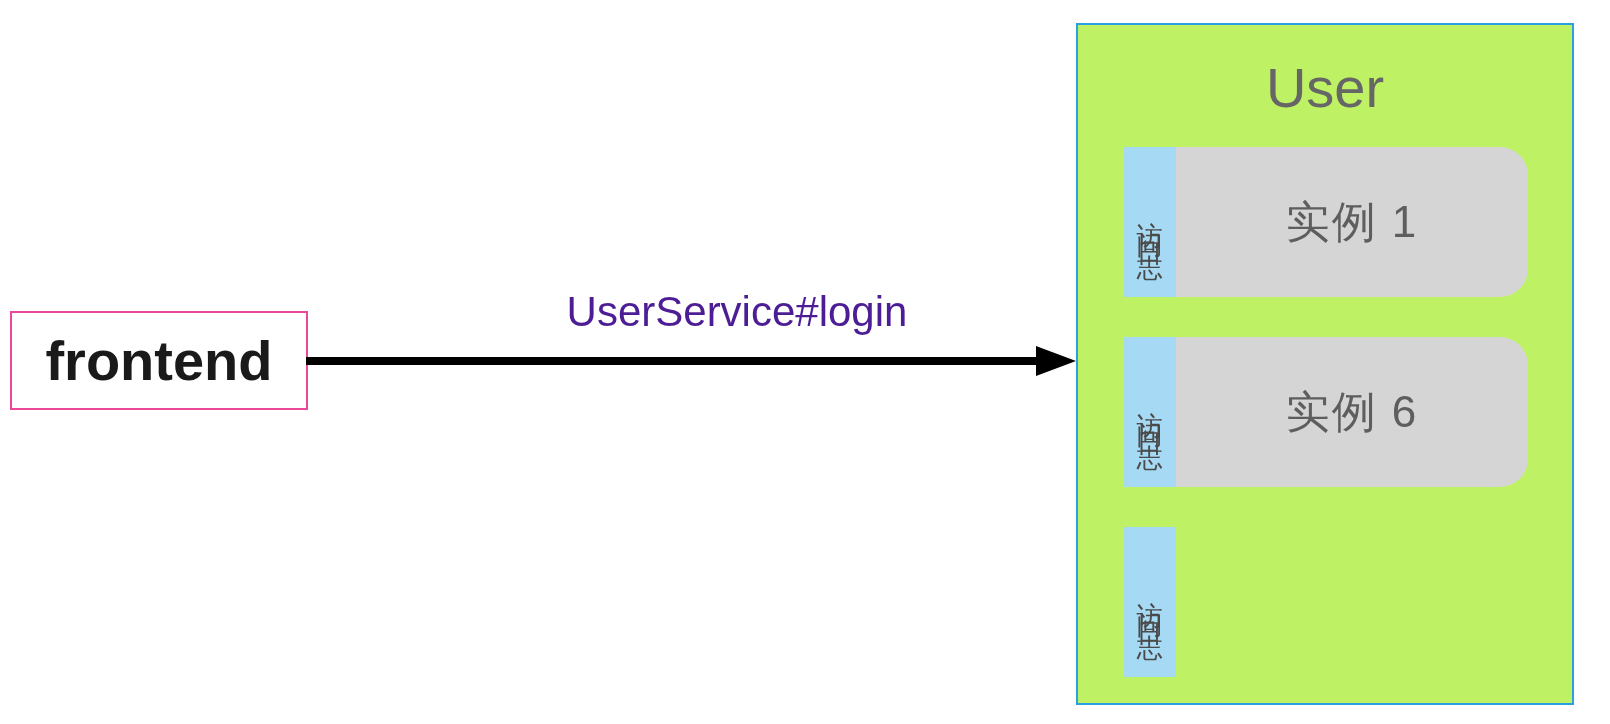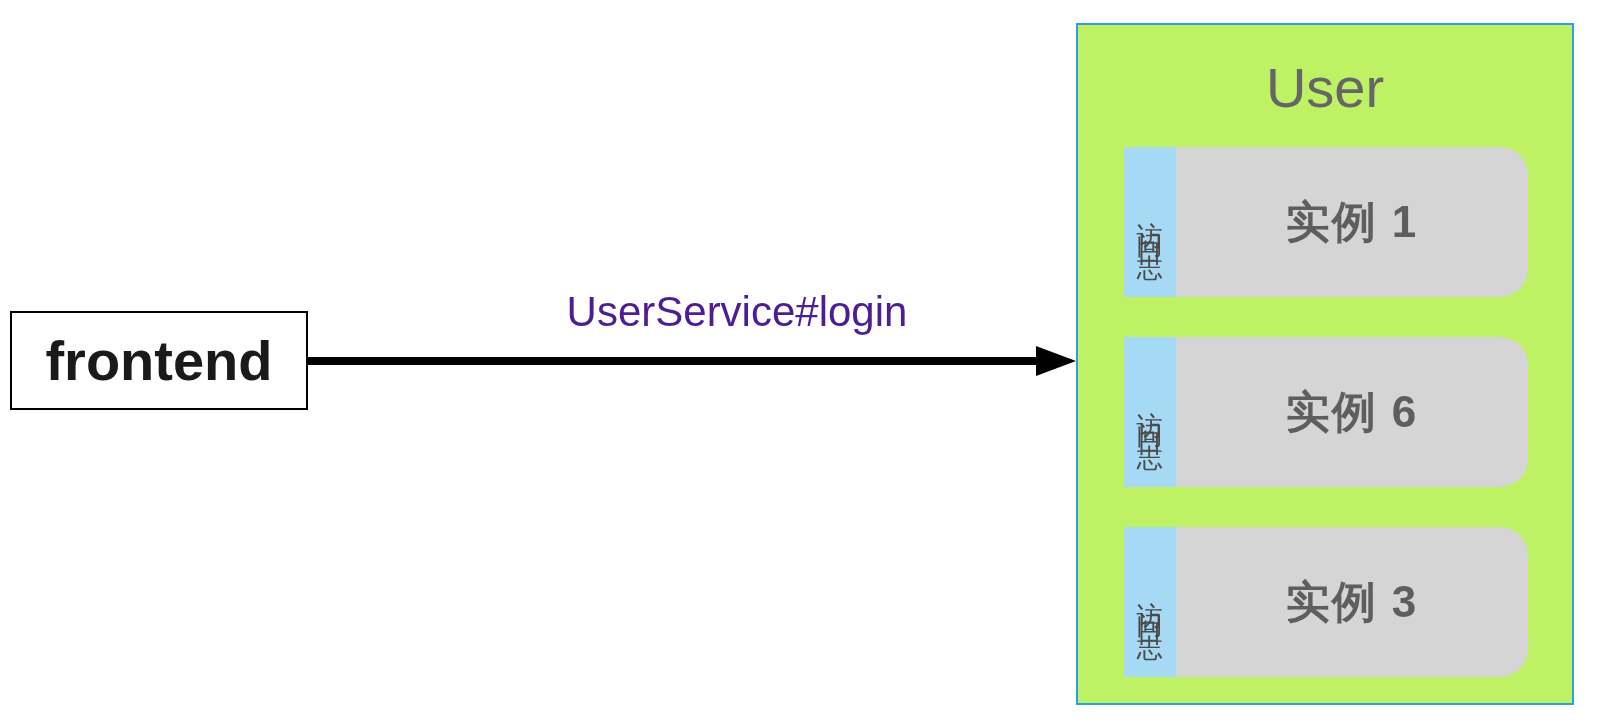--- a/index.html
+++ b/index.html
@@ -17,21 +17,21 @@
   }
 
   
   .frontend-box {
     position: absolute;
     left: 10px;
     top: 311px;
     width: 294px;
     height: 95px;
     background: #ffffff;
-    border: 2px solid #000000;
+    border: 2px solid #ec4899;
     display: flex;
     align-items: center;
     justify-content: center;
   }
   .frontend-label {
     font-size: 56px;
     font-weight: bold;
     color: #1a1a1a;
     letter-spacing: 0;
   }
@@ -120,21 +120,21 @@
   .instance-body {
     flex: 1;
     background: #d5d5d5;
     border-radius: 0 28px 28px 0;
     display: flex;
     align-items: center;
     justify-content: center;
   }
   .instance-label {
     font-size: 44px;
-    font-weight: 700;
+    font-weight: 400;
     color: #5e5e5e;
     letter-spacing: 2px;
   }
 </style>
 </head>
 <body>
 
 <div class="canvas">
 
   <div class="frontend-box">
@@ -163,19 +163,16 @@
       </div>
       <div class="instance-body">
         <span class="instance-label">实例 6</span>
       </div>
     </div>
 
     <div class="instance row-2">
       <div class="strip">
         <span class="strip-text">访问日志</span>
       </div>
-      <div class="instance-body">
-        <span class="instance-label">实例 3</span>
-      </div>
     </div>
   </div>
 
 </div>
 
 </body></html>

